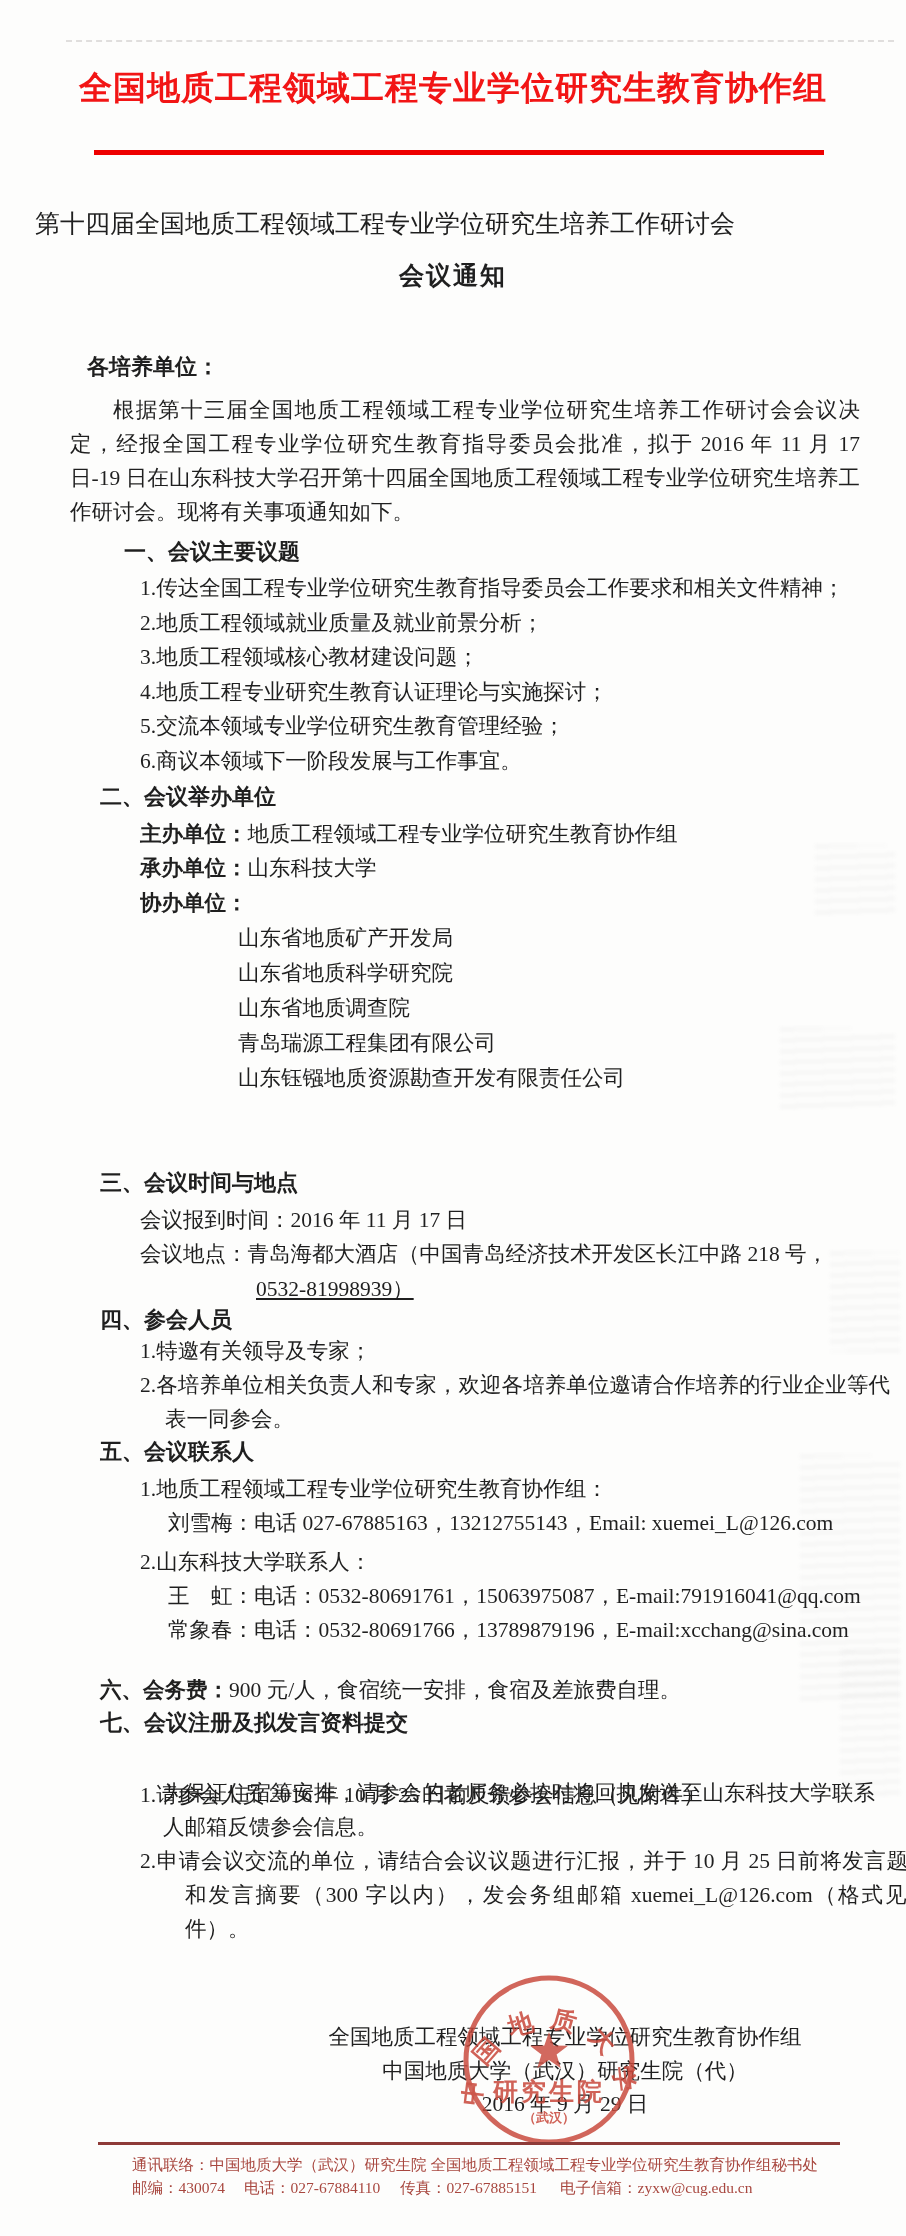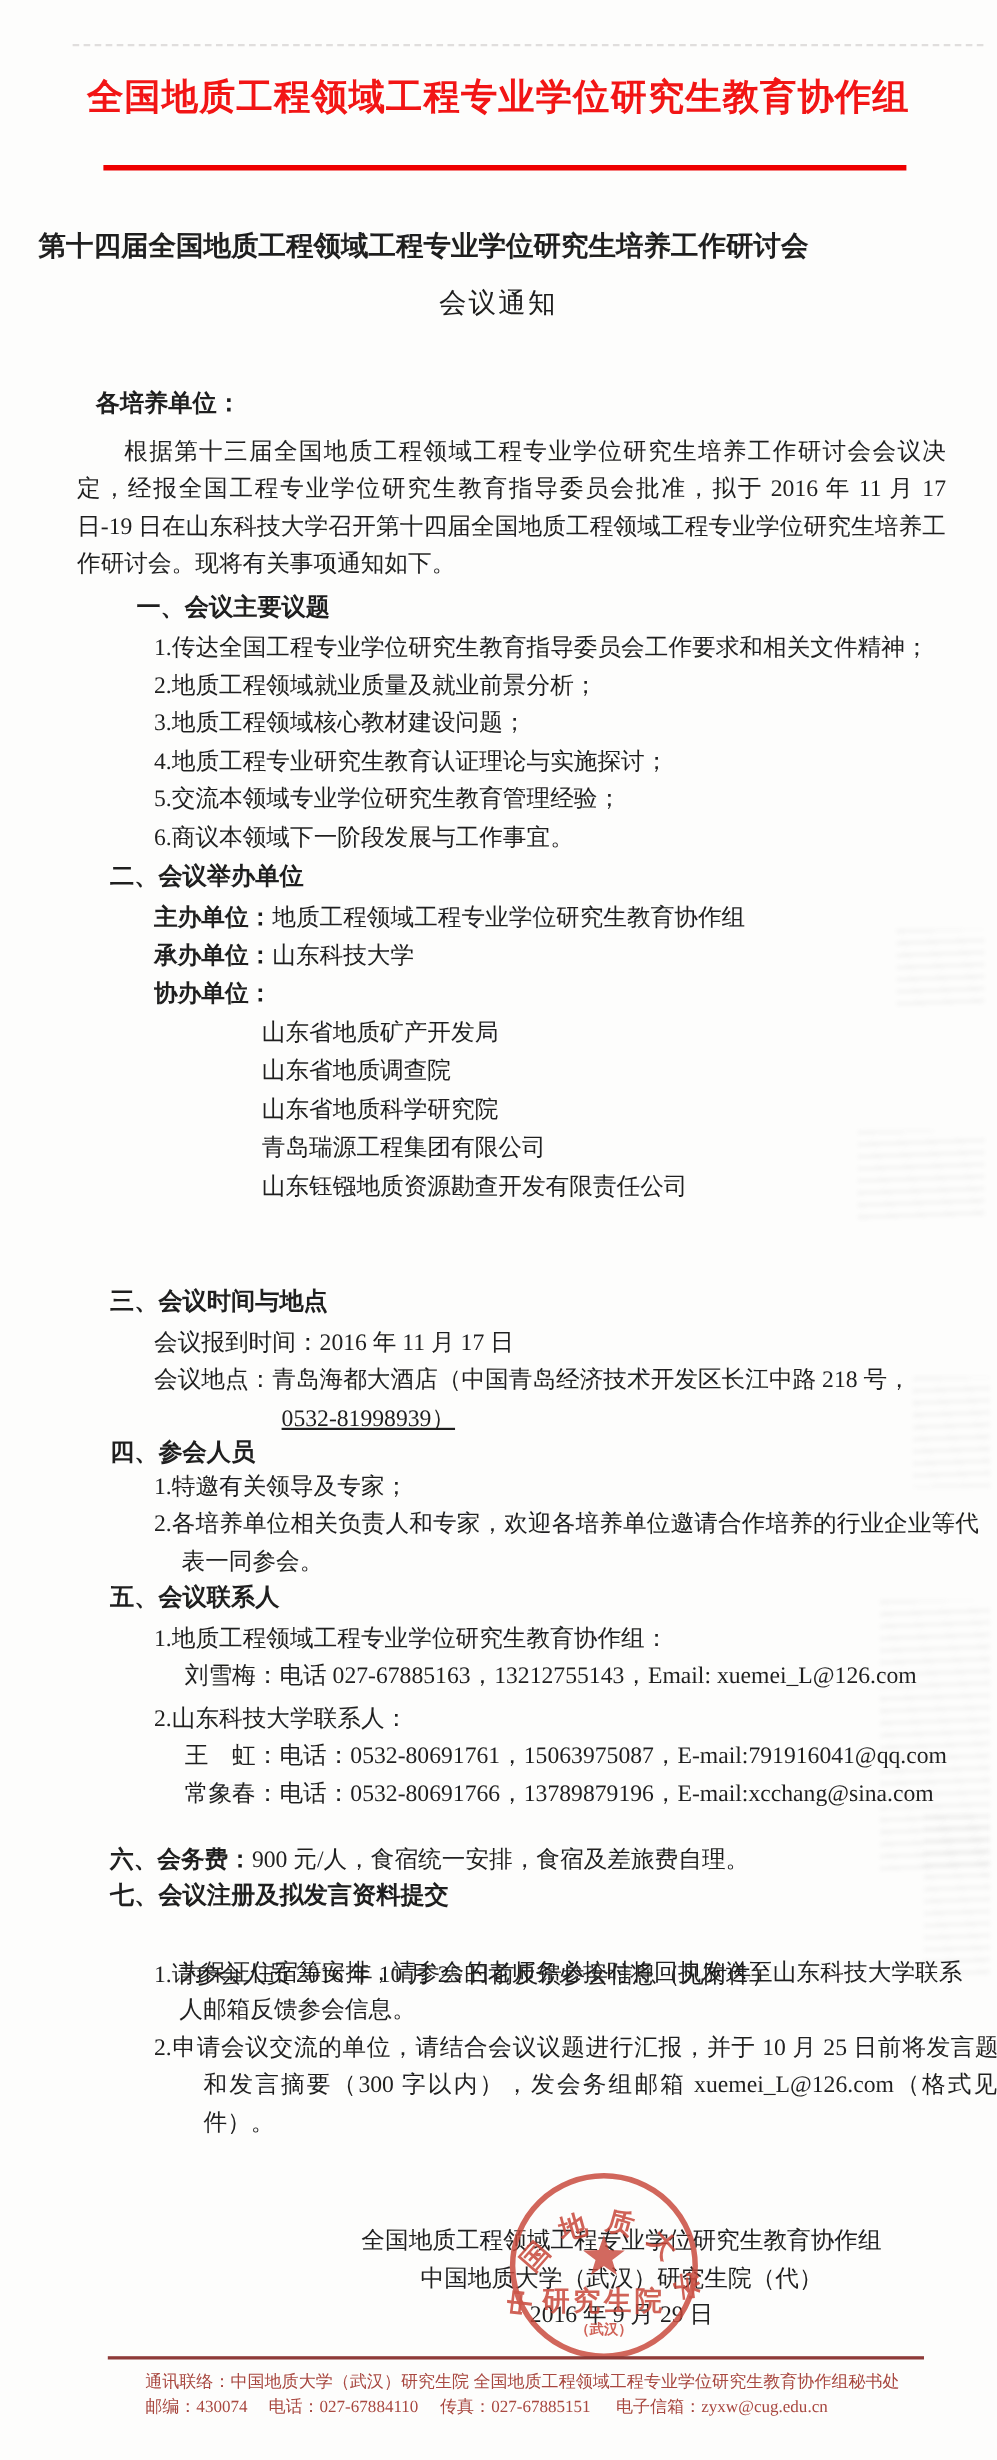--- a/index.html
+++ b/index.html
@@ -9,22 +9,22 @@
     font-family:"Liberation Serif","DejaVu Serif",serif;
     color:#1f1f1f;
   }
   .abs{position:absolute;}
   
   .org-header{
     top:66px;left:0;width:906px;text-align:center;
     font-size:33px;font-weight:bold;letter-spacing:1px;color:#f21515;
   }
   .red-rule{top:150px;left:94px;width:730px;height:5px;background:#ee0000;}
-  .doc-title{top:207px;left:0;width:770px;text-align:center;font-size:25px;font-weight:bold;}
-  .doc-subtitle{top:259px;left:0;width:906px;text-align:center;font-size:25px;font-weight:normal;letter-spacing:2px;}
+  .doc-title{top:207px;left:0;width:770px;text-align:center;font-size:25px;font-weight:normal;}
+  .doc-subtitle{top:259px;left:0;width:906px;text-align:center;font-size:25px;font-weight:bold;letter-spacing:2px;}
   
   .body-txt{font-size:21.5px;line-height:34px;}
   .bold{font-weight:bold;}
   .salutation{top:352px;left:70px;font-size:22px;font-weight:bold;margin-left:17px;}
   .intro{top:393px;left:70px;width:790px;text-align:justify;text-indent:2em;}
   .sec-heading{font-size:22px;font-weight:bold;left:100px;}
   .lv1{left:140px;}
   .lv1-list{left:140px;line-height:34.6px;}
   .co-list{left:238px;line-height:35px;}
   .contact-line{left:168px;}
@@ -79,22 +79,22 @@
   <div>5.交流本领域专业学位研究生教育管理经验；</div>
   <div>6.商议本领域下一阶段发展与工作事宜。</div>
 </div>
 
 <div class="abs sec-heading" style="top:782px;">二、会议举办单位</div>
 <div class="abs lv1 body-txt nowrap" style="top:817px;"><span class="bold">主办单位：</span><span>地质工程领域工程专业学位研究生教育协作组</span></div>
 <div class="abs lv1 body-txt nowrap" style="top:851px;"><span class="bold">承办单位：</span><span>山东科技大学</span></div>
 <div class="abs lv1 body-txt bold" style="top:886px;">协办单位：</div>
 <div class="abs co-list body-txt" style="top:921px;width:620px;">
   <div>山东省地质矿产开发局</div>
+  <div>山东省地质科学研究院</div>
   <div>山东省地质调查院</div>
-  <div>山东省地质科学研究院</div>
   <div>青岛瑞源工程集团有限公司</div>
   <div>山东钰镪地质资源勘查开发有限责任公司</div>
 </div>
 
 <div class="abs sec-heading" style="top:1168px;">三、会议时间与地点</div>
 <div class="abs lv1 body-txt nowrap" style="top:1203px;">会议报到时间：2016 年 11 月 17 日</div>
 <div class="abs lv1 body-txt nowrap" style="top:1237px;">会议地点：青岛海都大酒店（中国青岛经济技术开发区长江中路 218 号，</div>
 <div class="abs body-txt nowrap" style="top:1272px;left:256px;text-decoration:underline;">0532-81998939）</div>
 
 <div class="abs sec-heading" style="top:1305px;">四、参会人员</div>

